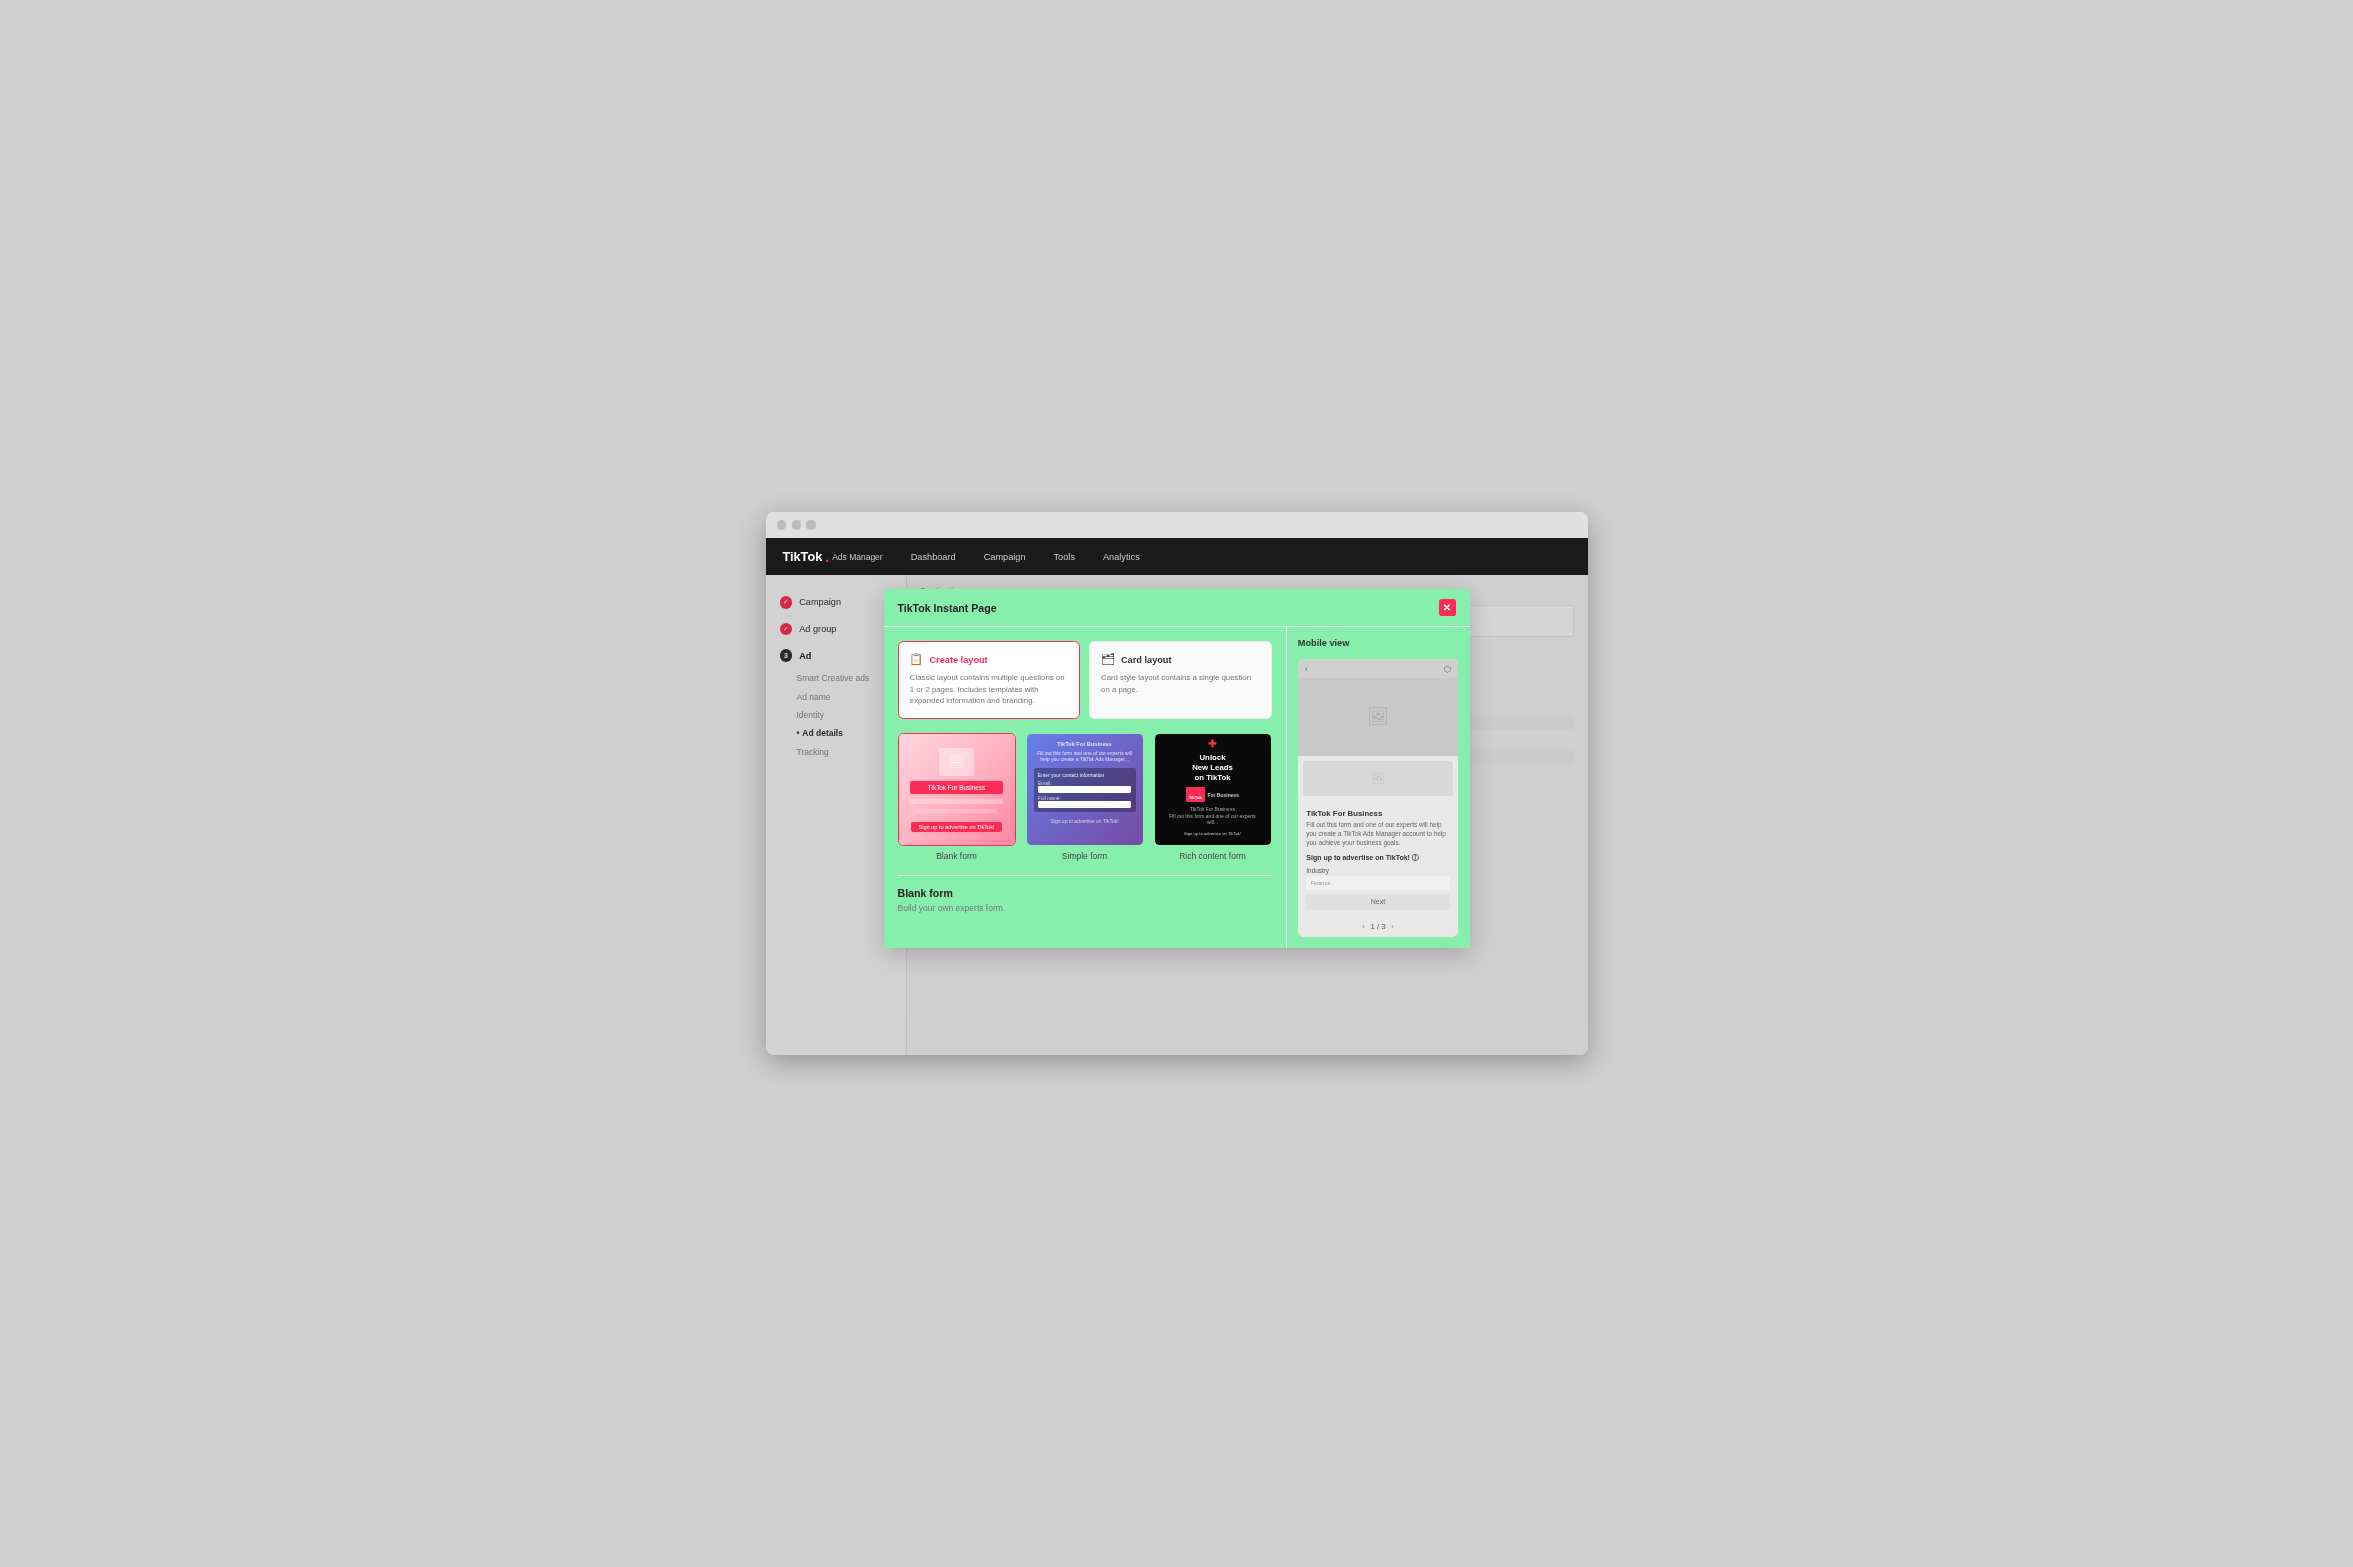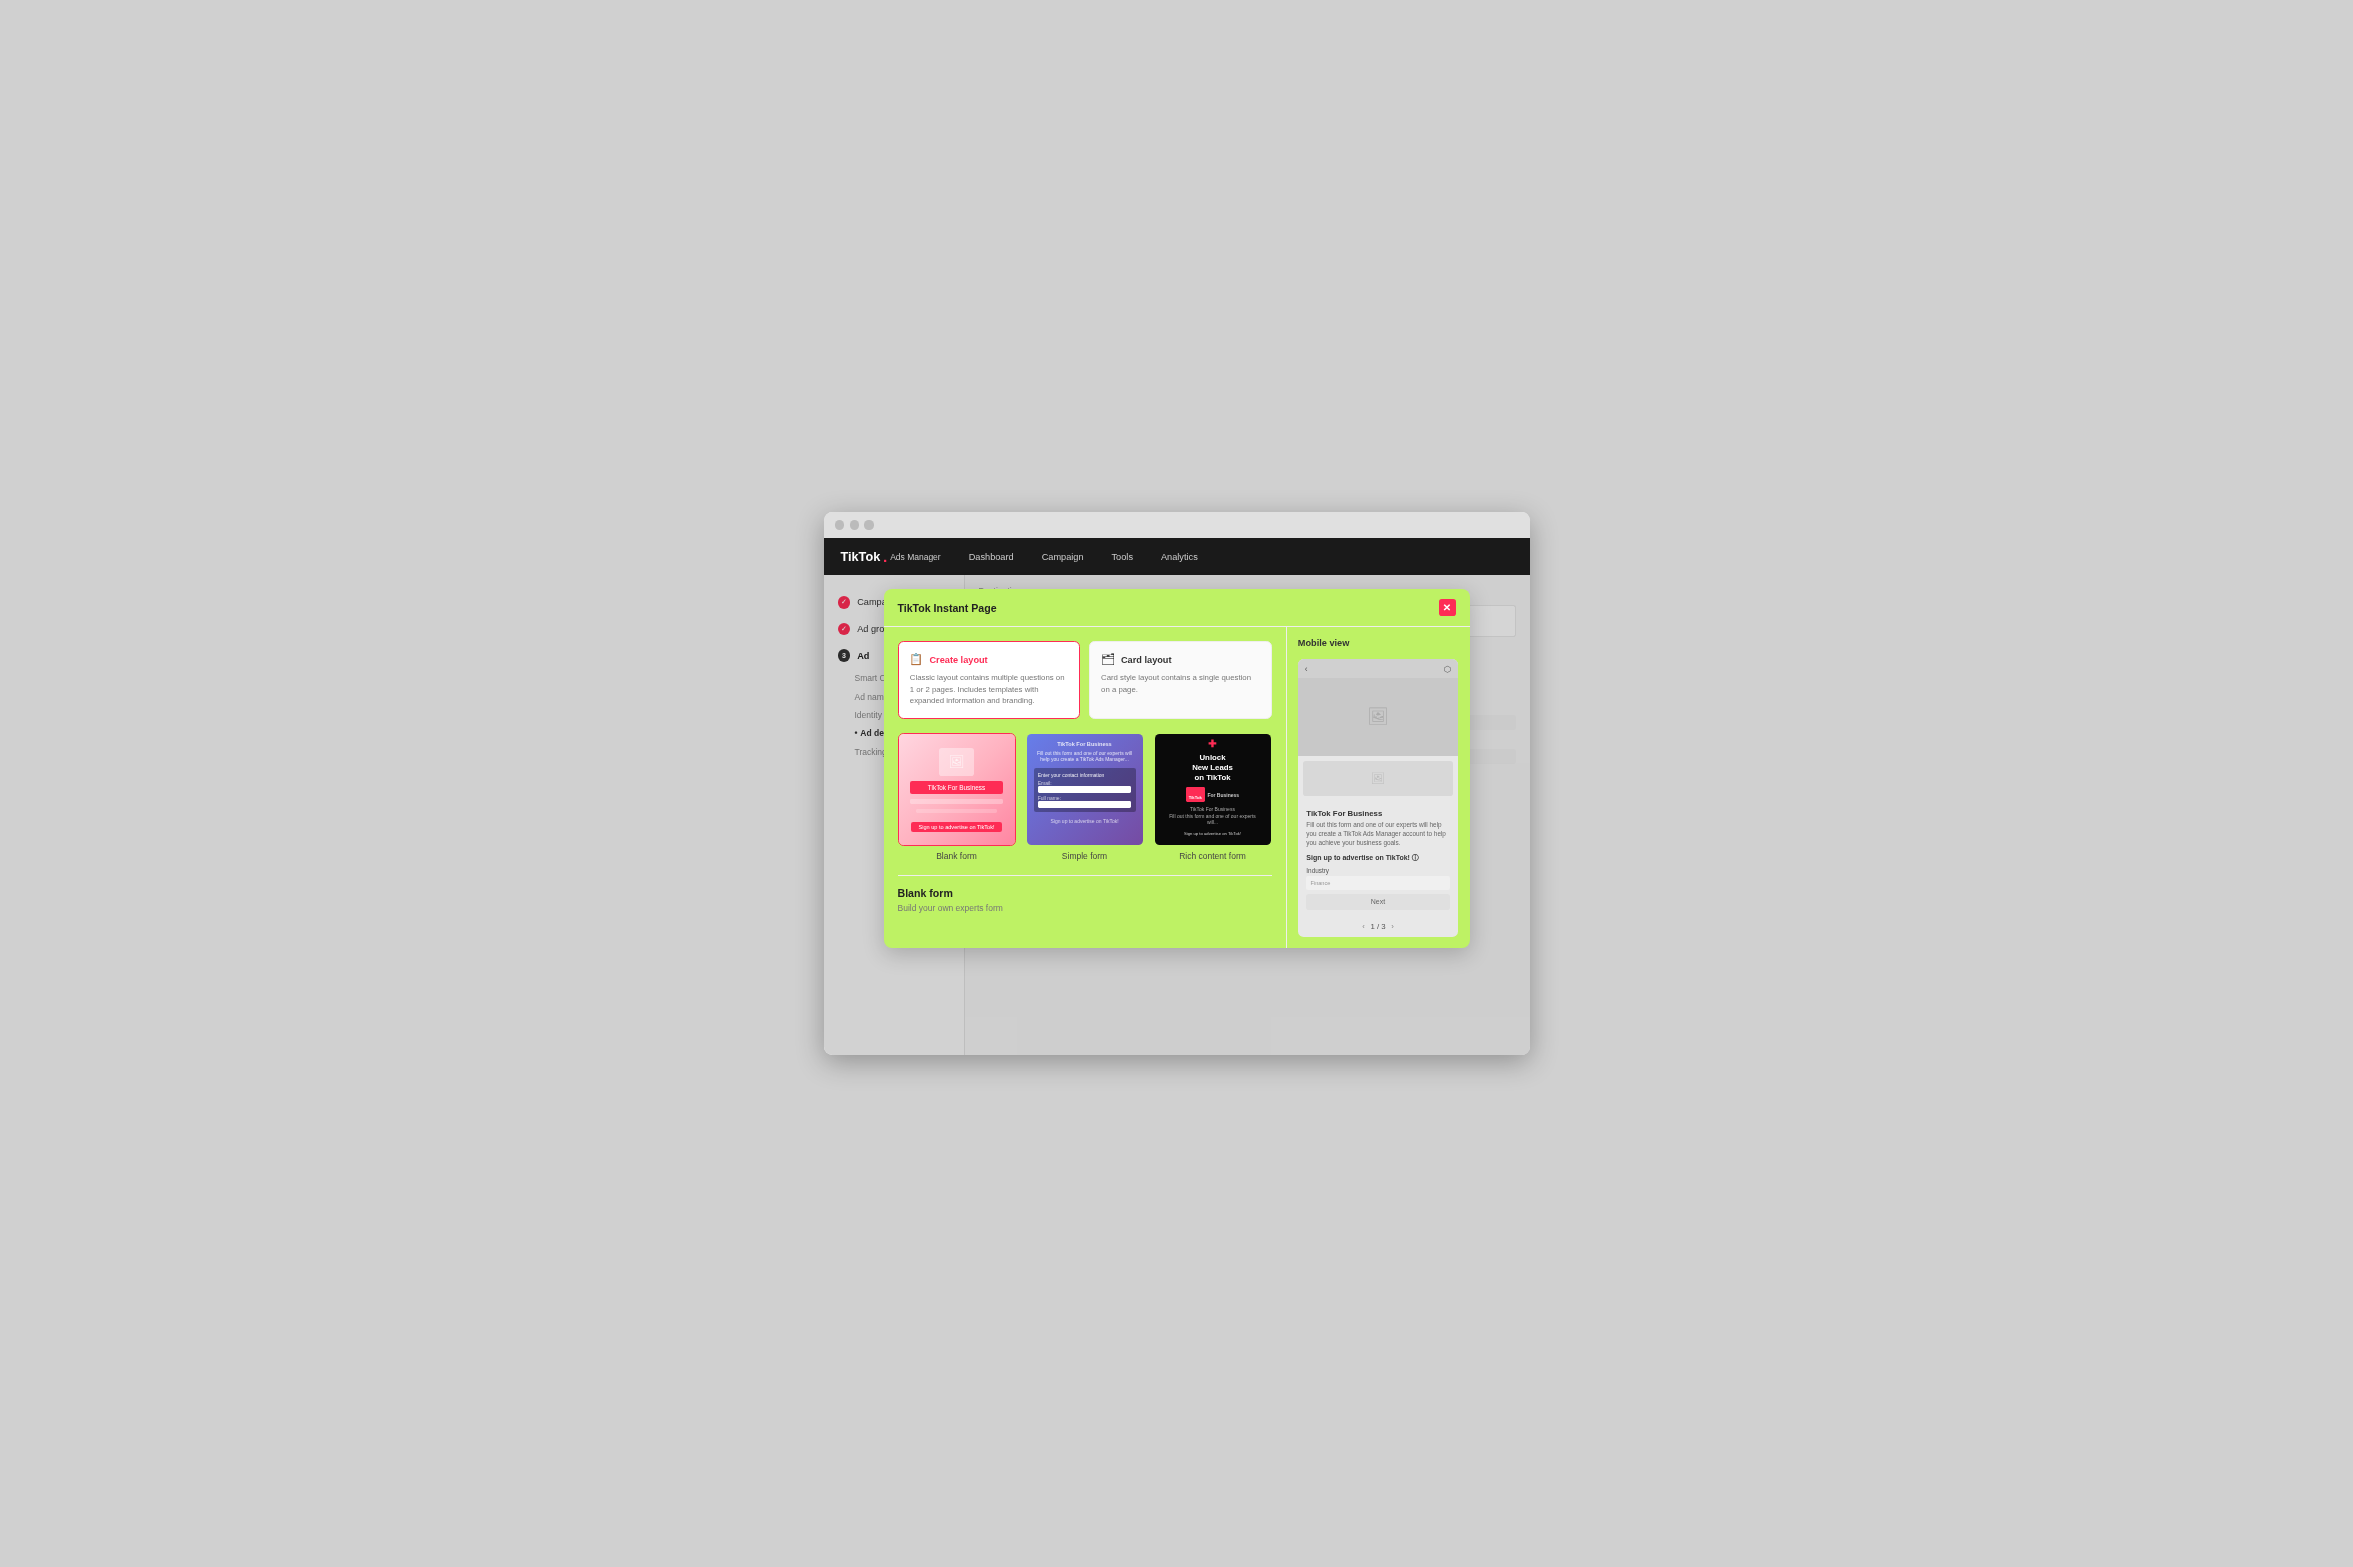--- a/index.html
+++ b/index.html
@@ -7,21 +7,21 @@
       background: #d0d0d0;
       font-family: -apple-system, BlinkMacSystemFont, 'Segoe UI', sans-serif;
       display: flex;
       justify-content: center;
       align-items: center;
       min-height: 100vh;
       padding: 14px;
     }
 
     .window {
-      width: 706px;
+      width: 822px;
       background: #f0f0f0;
       border-radius: 8.5px;
       box-shadow: 0 7px 28px rgba(0,0,0,0.3);
       overflow: hidden;
     }
 
     .title-bar {
       background: #e0e0e0;
       padding: 8.5px 11.3px;
       display: flex;
@@ -127,22 +127,22 @@
       top: 0; left: 0; right: 0; bottom: 0;
       background: rgba(0,0,0,0.15);
       display: flex;
       align-items: flex-start;
       justify-content: center;
       padding-top: 14px;
       z-index: 100;
     }
 
     .modal {
-      background: #bef264;
-      border-radius: 8px;
+      background: #86efac;
+      border-radius: 2px;
       width: 586px;
       box-shadow: 0 5.6px 22.6px rgba(0,0,0,0.2);
       overflow: hidden;
       max-height: 452px;
       display: flex;
       flex-direction: column;
     }
 
     .modal-header {
       display: flex;

